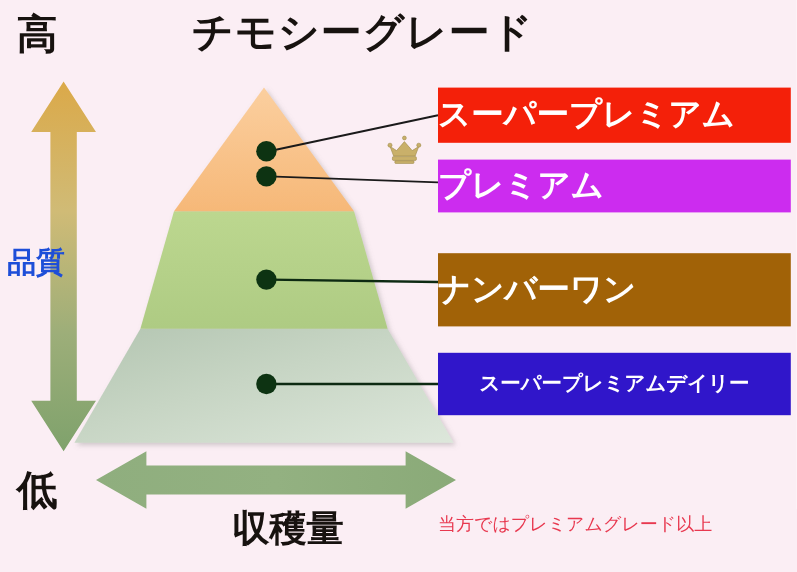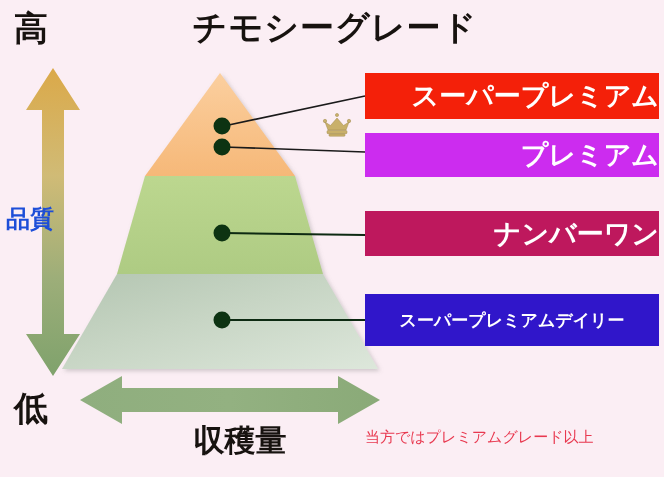--- a/index.html
+++ b/index.html
@@ -19,21 +19,21 @@
     background: #fbeef4;
     overflow: hidden;
   }
 
   
   #title {
     position: absolute;
     left: 160px;
     top: 8px;
     width: 350px;
-    text-align: center;
+    text-align: left;
     font-size: 34px;
     font-weight: 700;
     color: #17120f;
     letter-spacing: 1px;
     line-height: 1.15;
     white-space: nowrap;
   }
   #quality-high-label {
     position: absolute;
     left: 14px;
@@ -88,43 +88,43 @@
     height: 26px;
   }
 
   
   .legend-box {
     position: absolute;
     left: 365px;
     width: 294px;
     display: flex;
     align-items: center;
-    justify-content: flex-end;
+    justify-content: flex-start;
     box-sizing: border-box;
     color: #ffffff;
     font-weight: 700;
     text-align: center;
     line-height: 1.18;
   }
   #legend-super-premium {
     top: 73px;
     height: 46px;
     background: #f42009;
     font-size: 27px;
   }
   #legend-premium {
     top: 133px;
     height: 44px;
     background: #cc2cef;
     font-size: 27px;
   }
   #legend-number-one {
     top: 211px;
-    height: 45px;
-    background: #be185d;
+    height: 61px;
+    background: #a16207;
     font-size: 27px;
   }
   #legend-daily {
     top: 294px;
     height: 52px;
     background: #3016ca;
     font-size: 17px;
     flex-direction: column;
     justify-content: center;
     gap: 1px;

